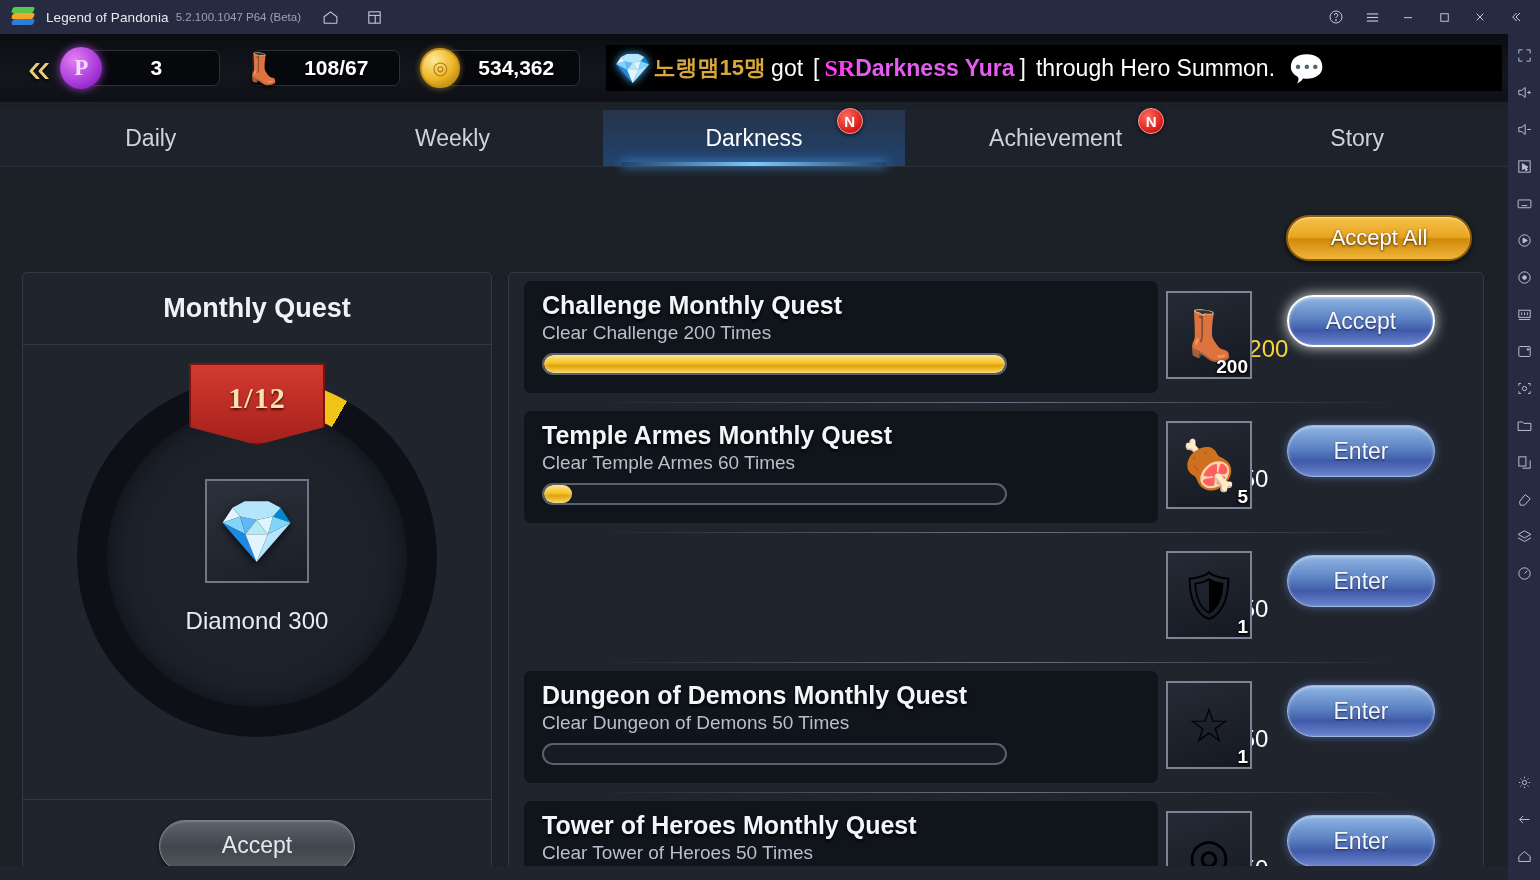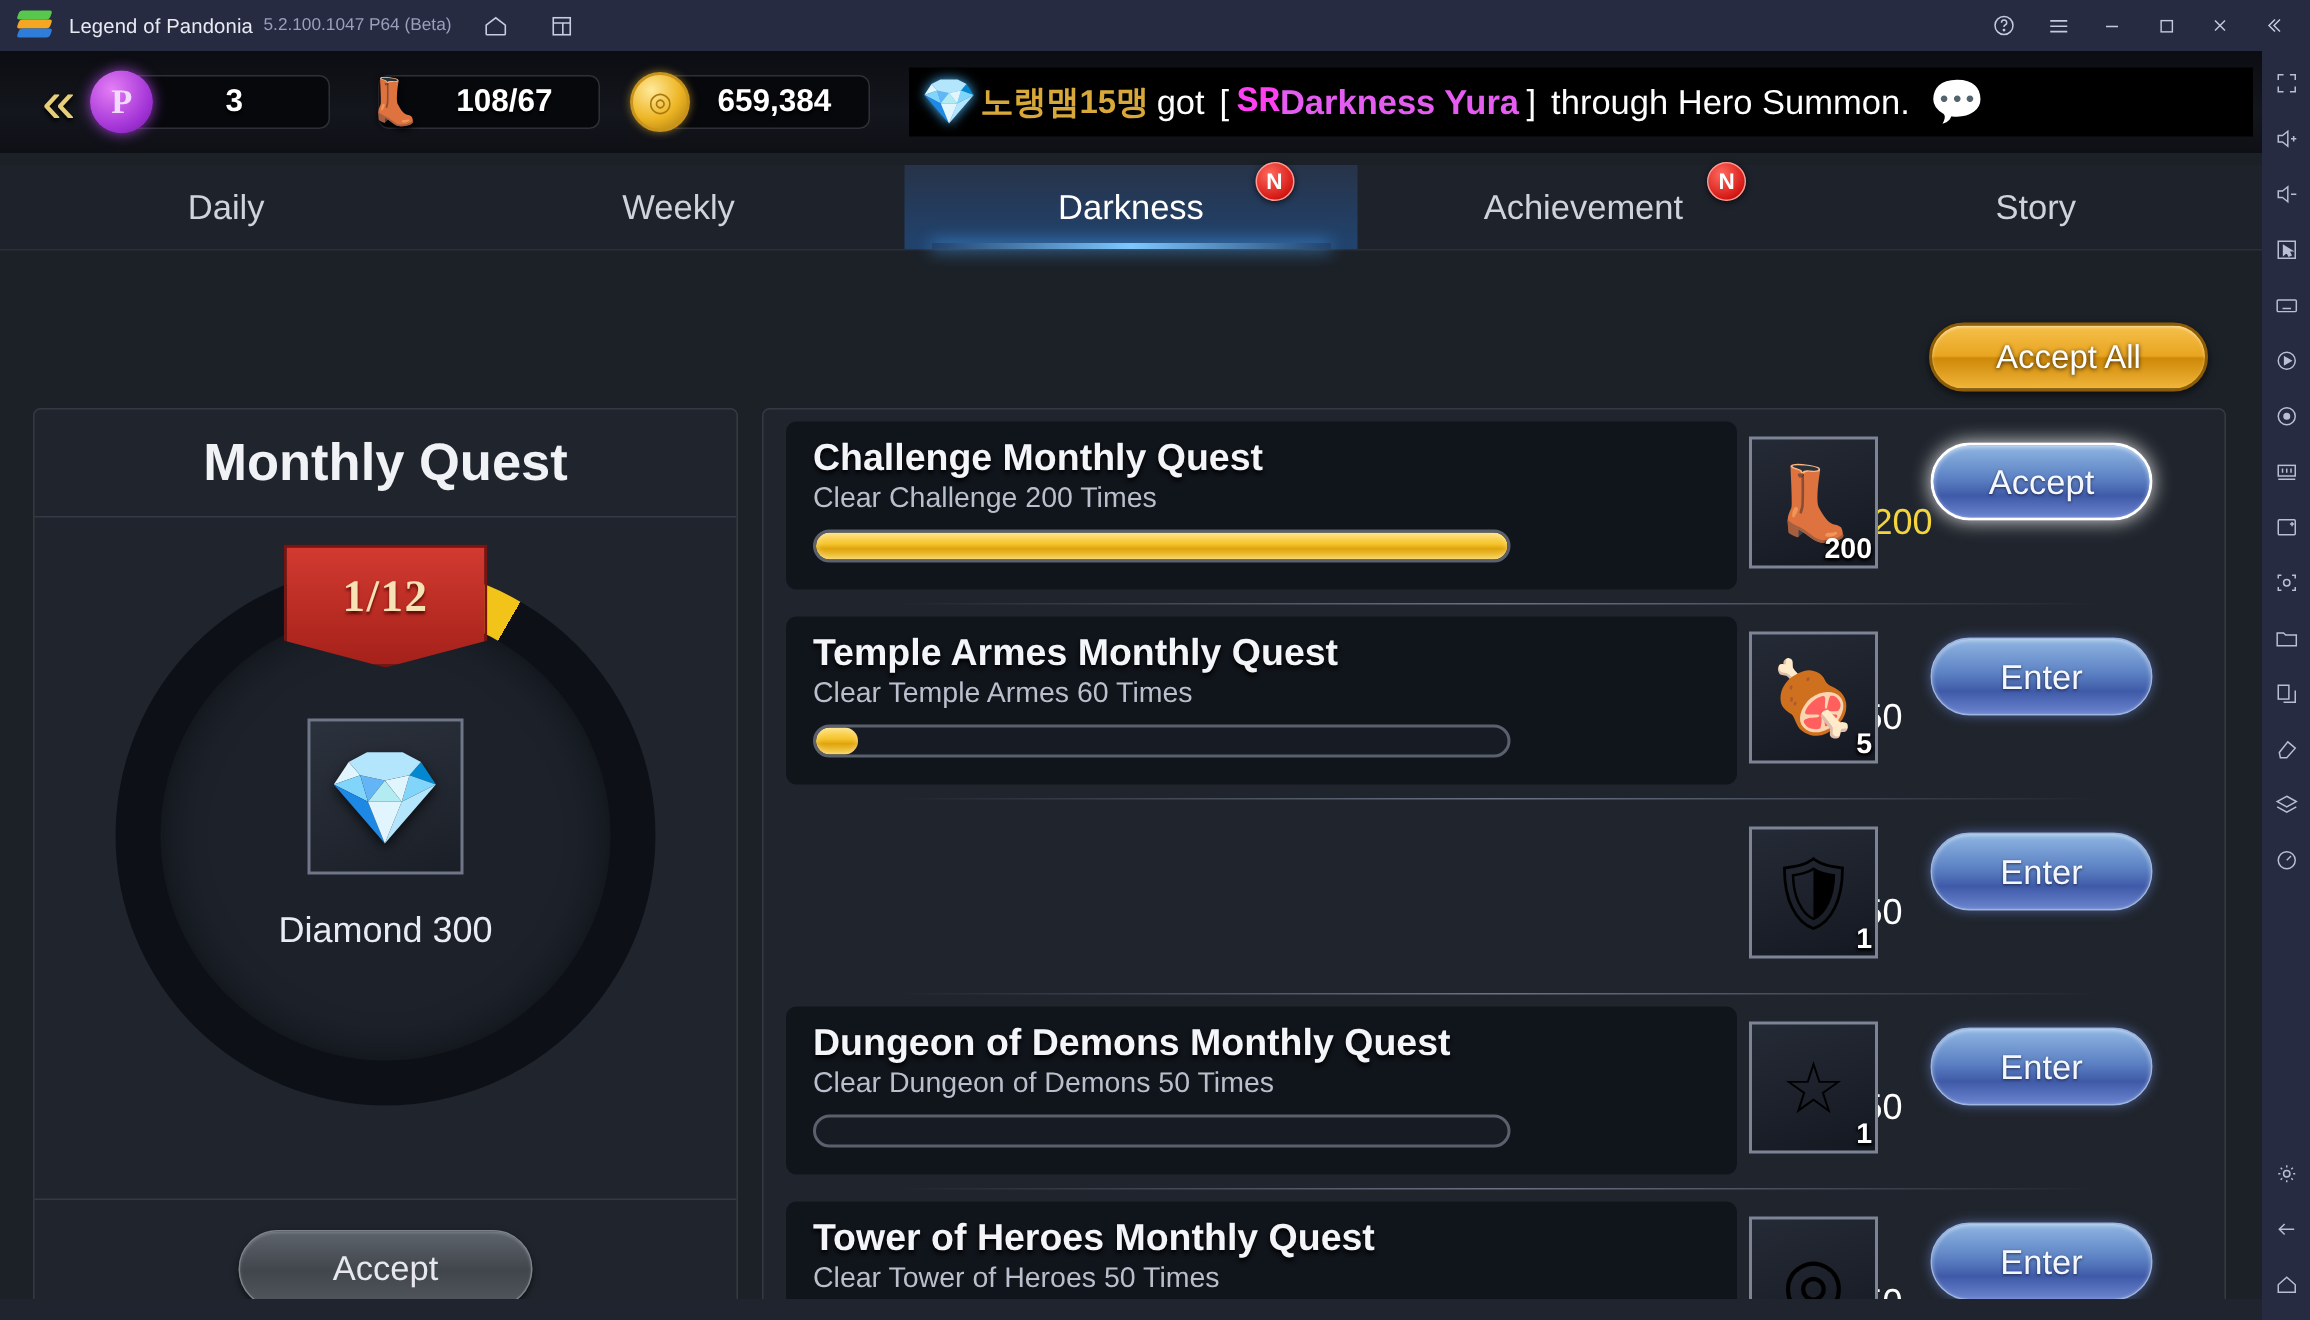--- a/index.html
+++ b/index.html
@@ -83,21 +83,21 @@
     color:#a8770f; font-size:18px;
   }
   .notice {
     flex:1; height:46px; margin-left:26px; margin-right:6px;
     background:#000; display:flex; align-items:center; overflow:hidden;
     padding-left:8px;
   }
   .notice-gem { font-size:30px; margin-right:2px; filter:drop-shadow(0 0 4px #49b7ff); }
   .notice-user { color:#d8a93a; font-size:22px; font-weight:bold; text-shadow:0 1px 2px #000;}
   .notice-txt { color:#fff; font-size:23px; margin:0 5px; text-shadow:0 1px 2px #000;}
-  .notice-rank { color:#ff3ff2; font-size:24px; font-weight:bold; font-family:Liberation Mono, monospace;}
+  .notice-rank { color:#ff3ff2; font-size:24px; font-weight:bold; font-family:Liberation Serif, serif;}
   .notice-hero { color:#e45cf0; font-size:23px; font-weight:bold;}
   .notice-chat { font-size:30px; margin-left:8px; margin-right:10px;}
 
   
   .tabs {
     position:absolute; left:0; top:76px; width:1508px; height:57px;
     background:#1e222b; display:flex; border-bottom:1px solid #2b3038;
   }
   .tab {
     flex:1; display:flex; align-items:center; justify-content:center;
@@ -137,21 +137,21 @@
   }
 
   
   .left-panel {
     position:absolute; left:22px; top:113px; width:470px; height:620px;
     background:#20252d; border:1px solid #343a45; border-radius:5px;
   }
   .lp-title {
     height:72px; border-bottom:1px solid #343a45;
     display:flex; align-items:center; justify-content:center;
-    color:#f0f2f6; font-size:35px; font-weight:bold;
+    color:#f0f2f6; font-size:27px; font-weight:bold;
   }
   .ring-wrap { position:relative; height:460px; }
   .ring {
     position:absolute; left:50%; top:32px; transform:translateX(-50%);
     width:360px; height:360px; border-radius:50%;
     background:
       conic-gradient(from 0deg, #f2c318 0deg 30deg, #0d1017 30deg 360deg);
     display:flex; align-items:center; justify-content:center;
   }
   .ring::after{
@@ -362,21 +362,21 @@
         <div class="res-icon">
           <div class="icon-boot">👢</div>
         </div>
         <div class="res-pill">108/67</div>
       </div>
 
       <div class="res">
         <div class="res-icon">
           <div class="icon-coin">◎</div>
         </div>
-        <div class="res-pill">659,384</div>
+        <div class="res-pill">534,362</div>
       </div>
 
       <div class="notice">
         <span class="notice-gem">💎</span>
         <span class="notice-user">노랭맴15맹</span>
         <span class="notice-txt">got</span>
         <span class="notice-txt">[</span>
         <span class="notice-rank">SR</span>
         <span class="notice-hero">Darkness Yura</span>
         <span class="notice-txt">]</span>

